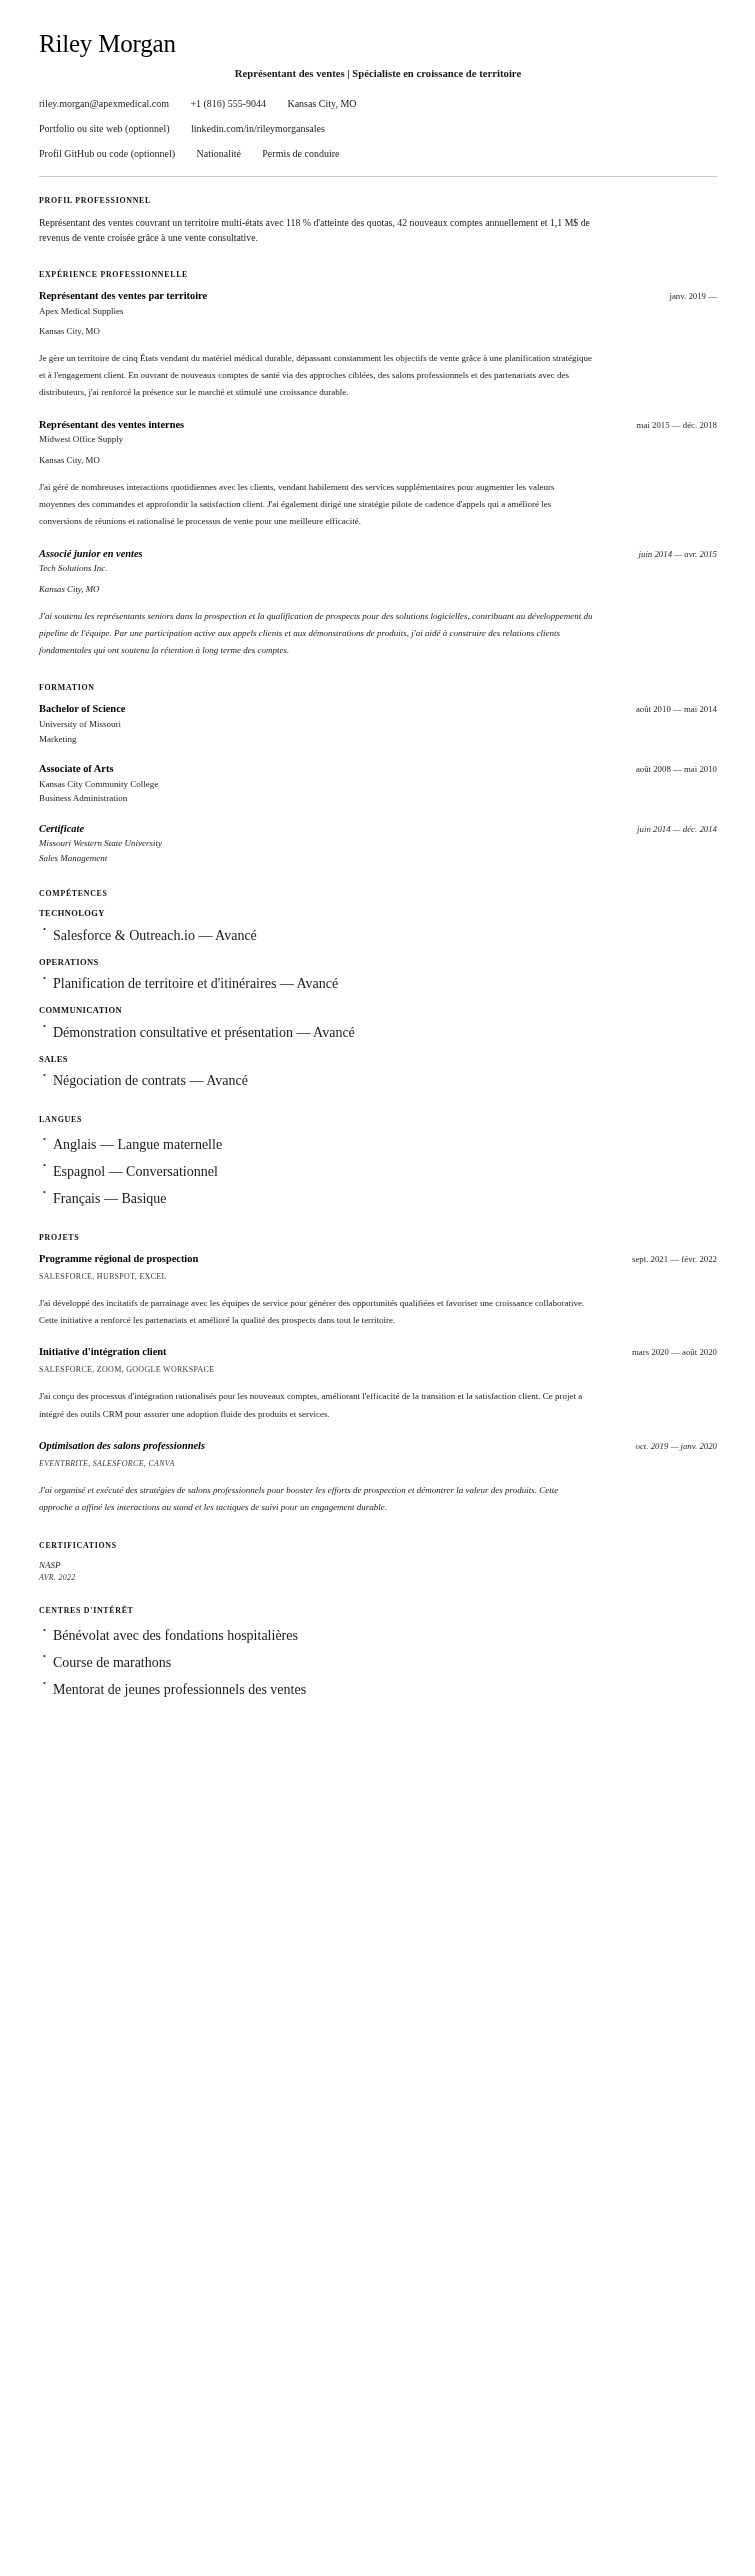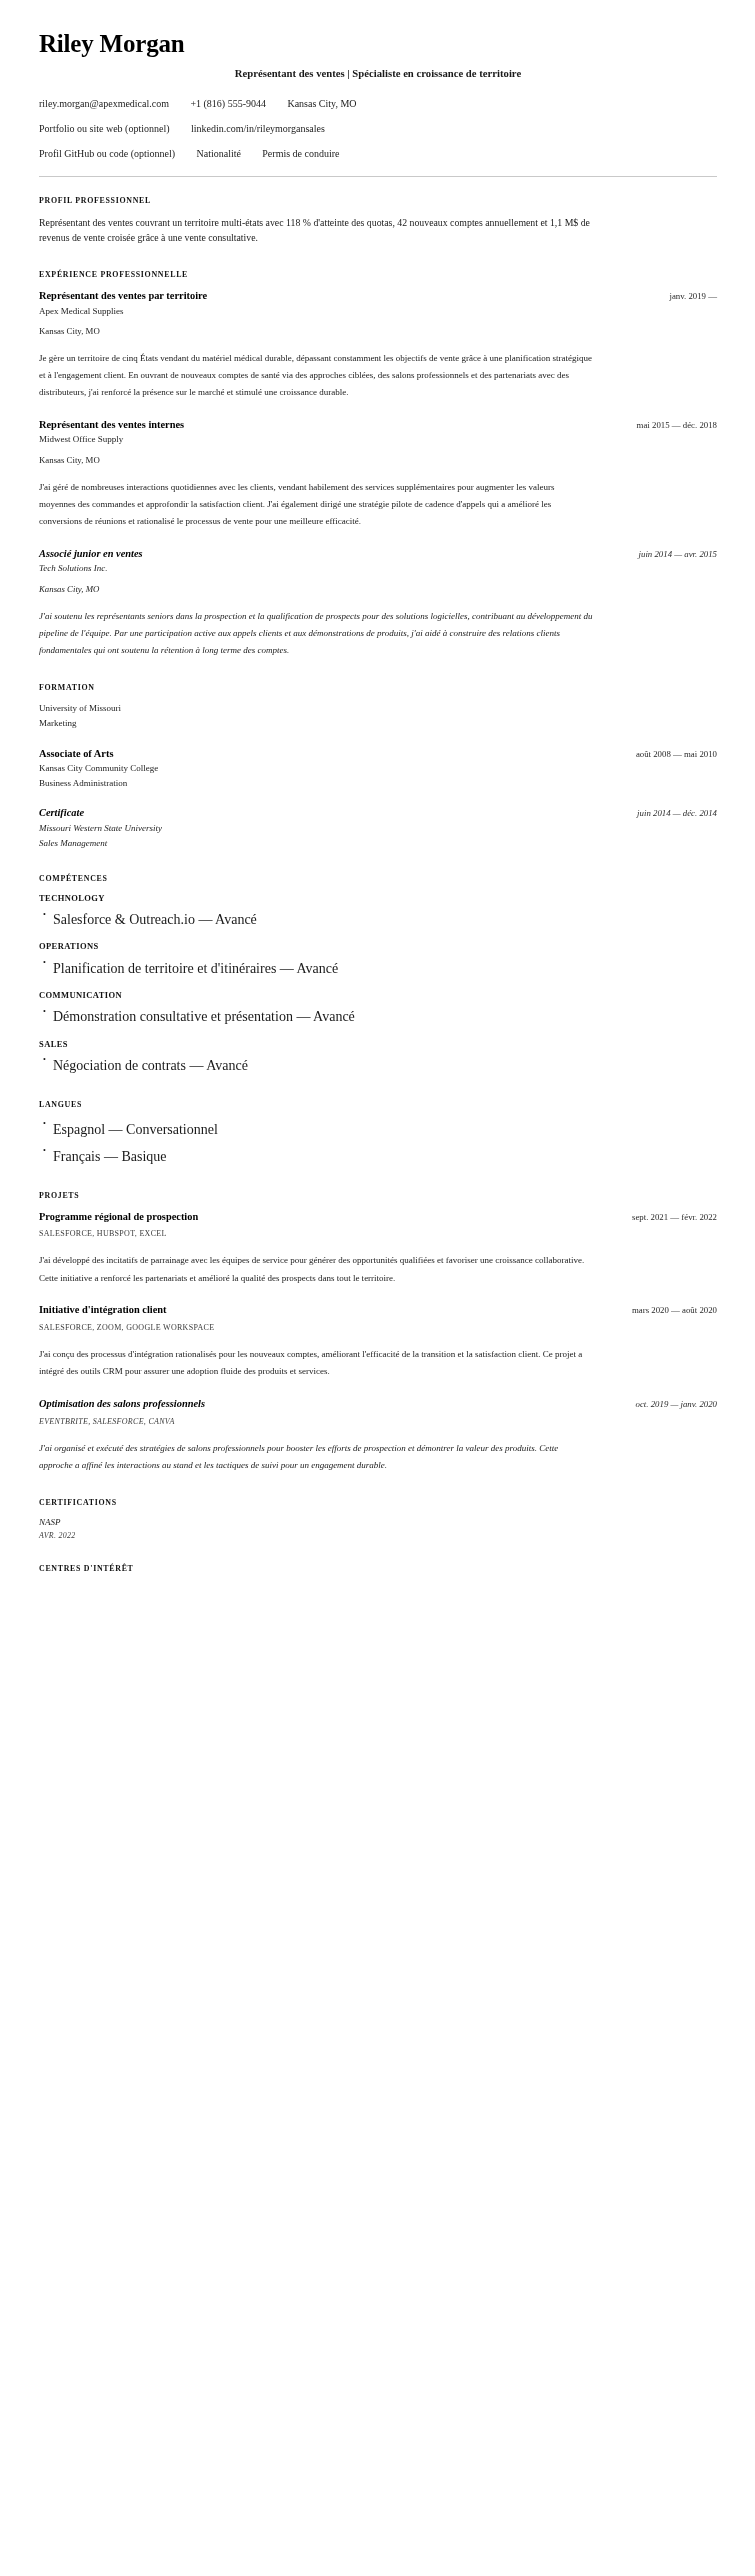--- a/index.html
+++ b/index.html
@@ -19,21 +19,21 @@
     margin: 0 auto;
     background: #ffffff;
     box-sizing: border-box;
     padding: 30px 39px 25px 39px;
     position: relative;
   }
 
   
   .name {
     font-size: 25px;
-    font-weight: 700;
+    font-weight: 400;
     letter-spacing: -0.2px;
     line-height: 1.1;
     margin: 0 0 8.8px 0;
     color: #000000;
   }
   .headline {
     font-size: 10.7px;
     font-weight: 700;
     color: #1a1a1a;
     margin: 0 0 16.4px 0;
@@ -255,20 +255,24 @@
       <p class="entry-org">Tech Solutions Inc.</p>
       <p class="entry-loc">Kansas City, MO</p>
       <p class="entry-desc">J'ai soutenu les représentants seniors dans la prospection et la qualification de prospects pour des solutions logicielles, contribuant au développement du pipeline de l'équipe. Par une participation active aux appels clients et aux démonstrations de produits, j'ai aidé à construire des relations clients fondamentales qui ont soutenu la rétention à long terme des comptes.</p>
     </article>
   </section>
 
   <section class="section section-gap-lg">
     <h2 class="section-title">FORMATION</h2>
 
     <article class="entry">
+      <div class="entry-head">
+        <h3 class="entry-title">Bachelor of Science</h3>
+        <span class="entry-date">août 2010 — mai 2014</span>
+      </div>
       <p class="entry-org">University of Missouri</p>
       <p class="entry-sub">Marketing</p>
     </article>
 
     <article class="entry">
       <div class="entry-head">
         <h3 class="entry-title">Associate of Arts</h3>
         <span class="entry-date">août 2008 — mai 2010</span>
       </div>
       <p class="entry-org">Kansas City Community College</p>
@@ -313,20 +317,21 @@
       <h3 class="skill-cat">SALES</h3>
       <ul class="bullets">
         <li>Négociation de contrats — Avancé</li>
       </ul>
     </div>
   </section>
 
   <section class="section section-gap-lg">
     <h2 class="section-title">LANGUES</h2>
     <ul class="bullets">
+      <li>Anglais — Langue maternelle</li>
       <li>Espagnol — Conversationnel</li>
       <li>Français — Basique</li>
     </ul>
   </section>
 
   <section class="section section-gap-lg">
     <h2 class="section-title">PROJETS</h2>
 
     <article class="entry">
       <div class="entry-head">
@@ -359,16 +364,21 @@
   <section class="section section-gap-lg">
     <h2 class="section-title">CERTIFICATIONS</h2>
     <article class="entry">
       <p class="cert-issuer">NASP</p>
       <p class="cert-date">AVR. 2022</p>
     </article>
   </section>
 
   <section class="section">
     <h2 class="section-title">CENTRES D'INTÉRÊT</h2>
+    <ul class="bullets">
+      <li>Bénévolat avec des fondations hospitalières</li>
+      <li>Course de marathons</li>
+      <li>Mentorat de jeunes professionnels des ventes</li>
+    </ul>
   </section>
 
 </div>
 
 
 </body></html>

